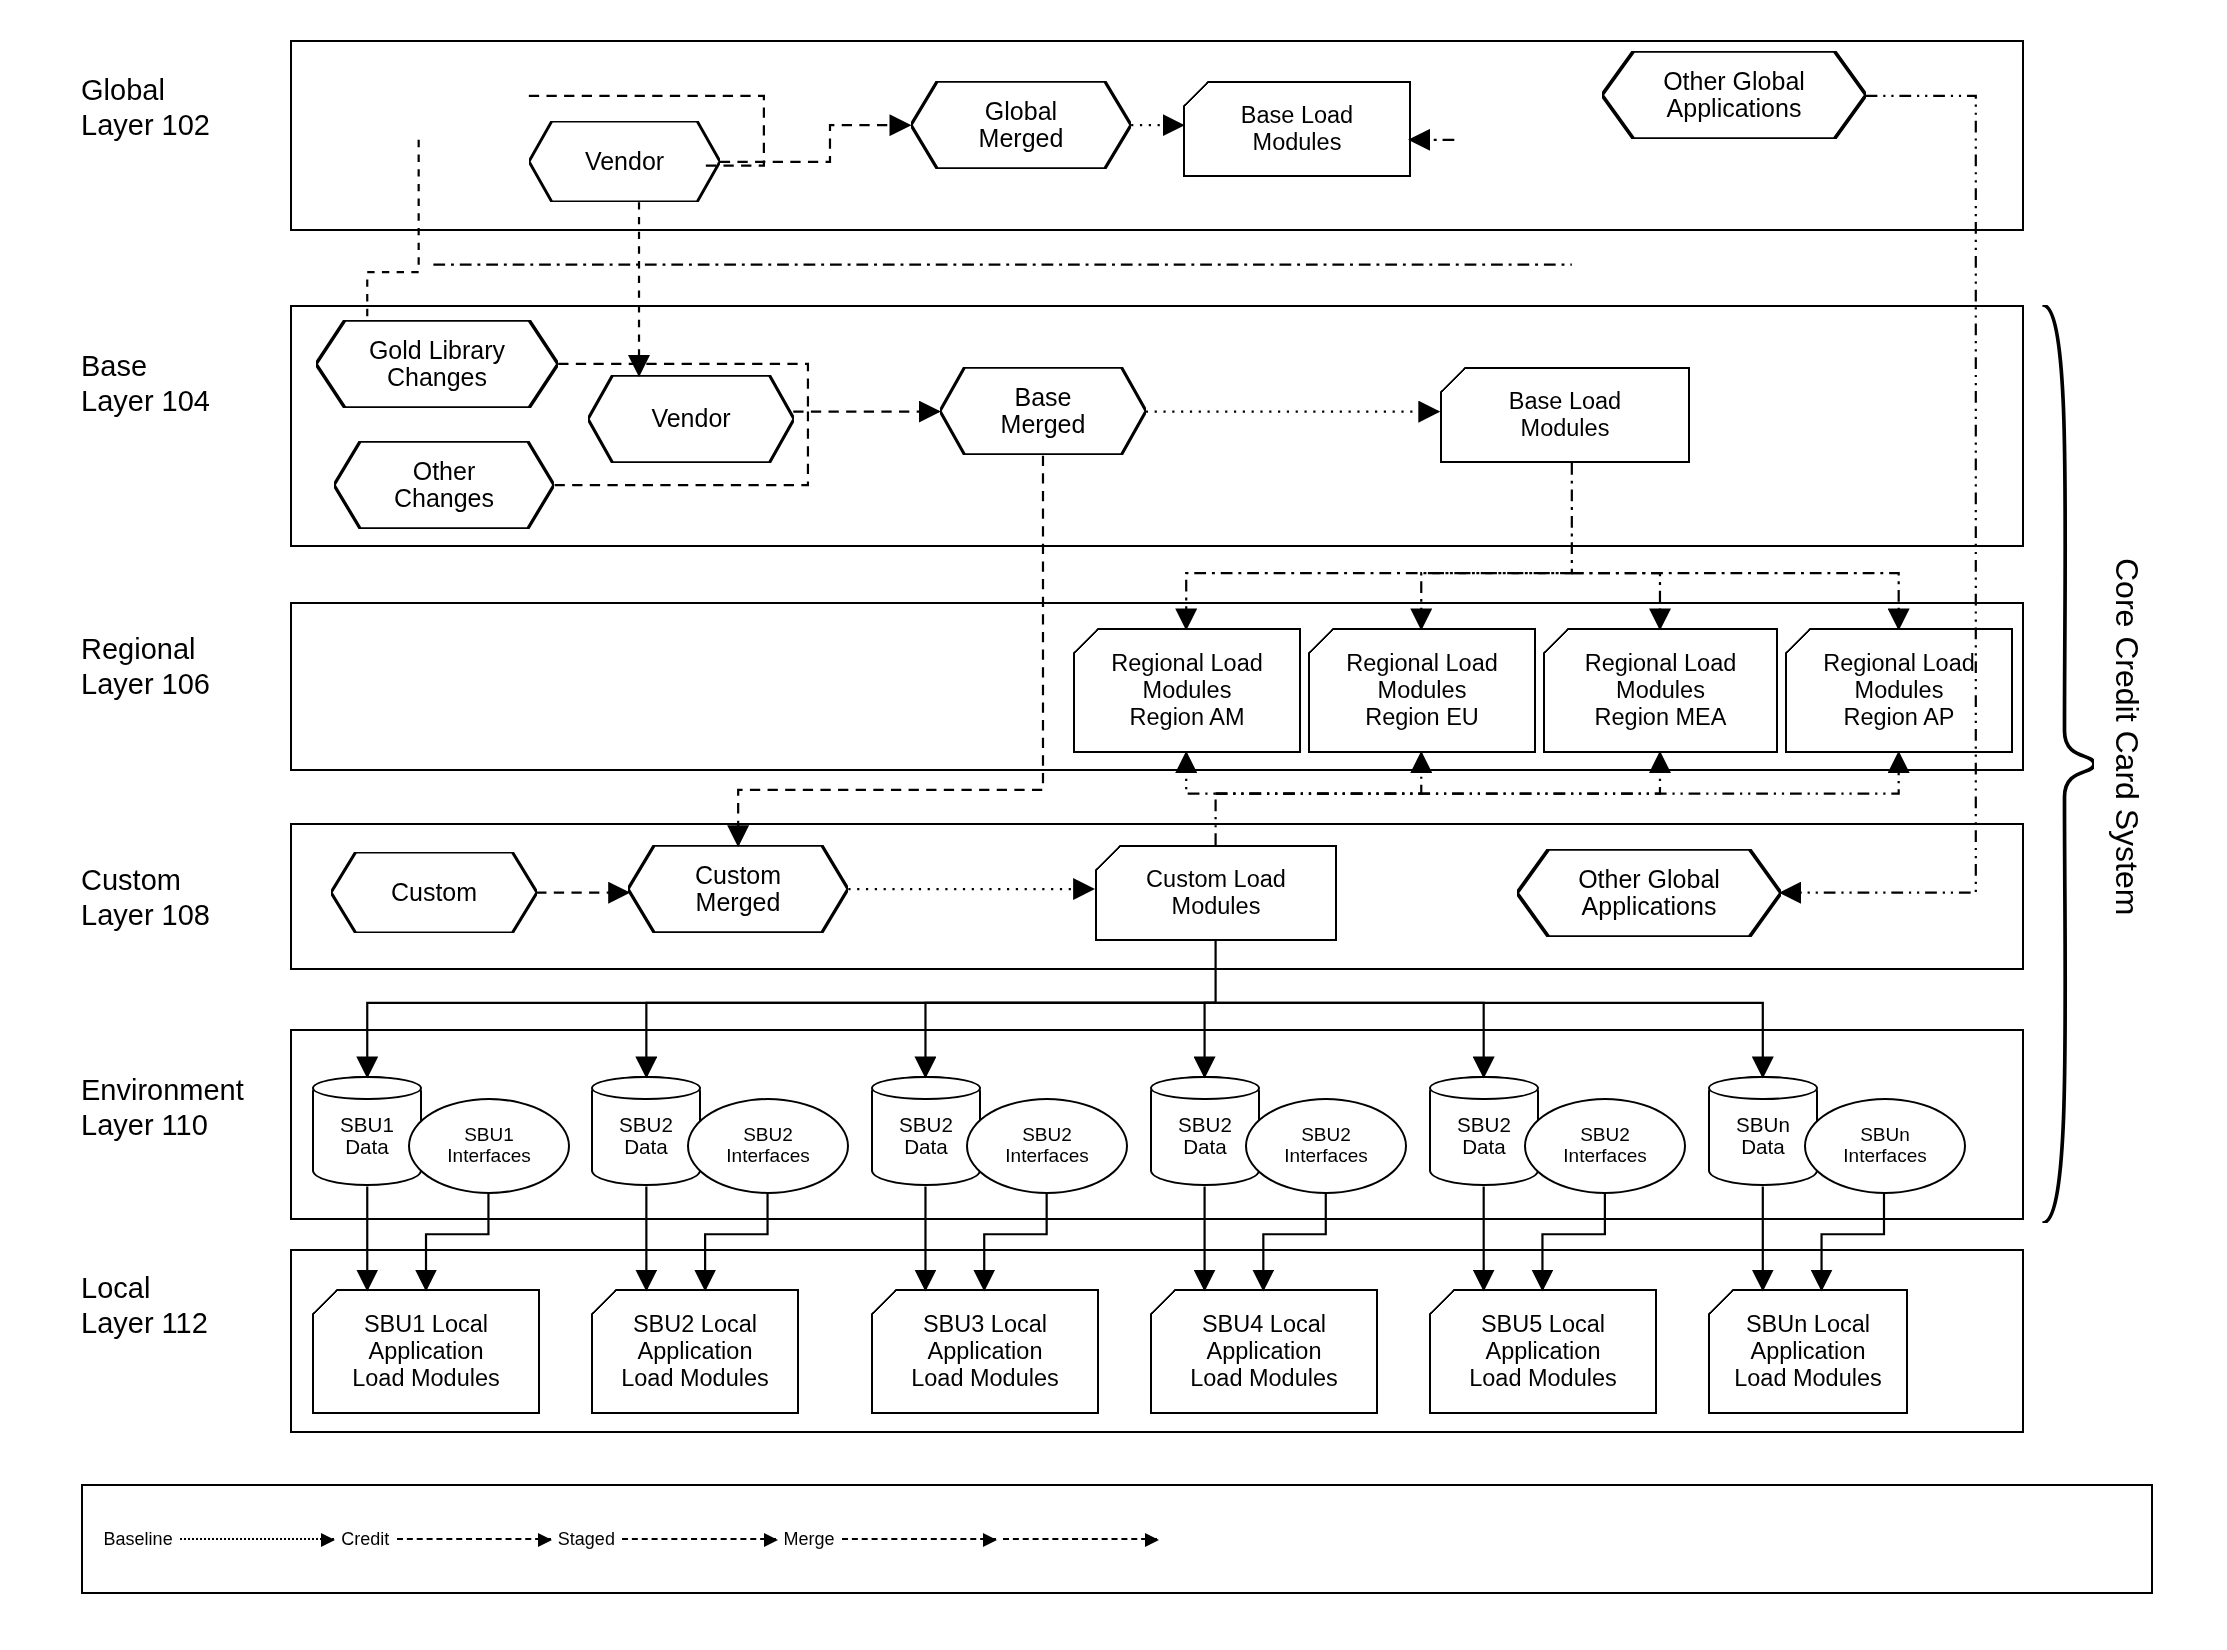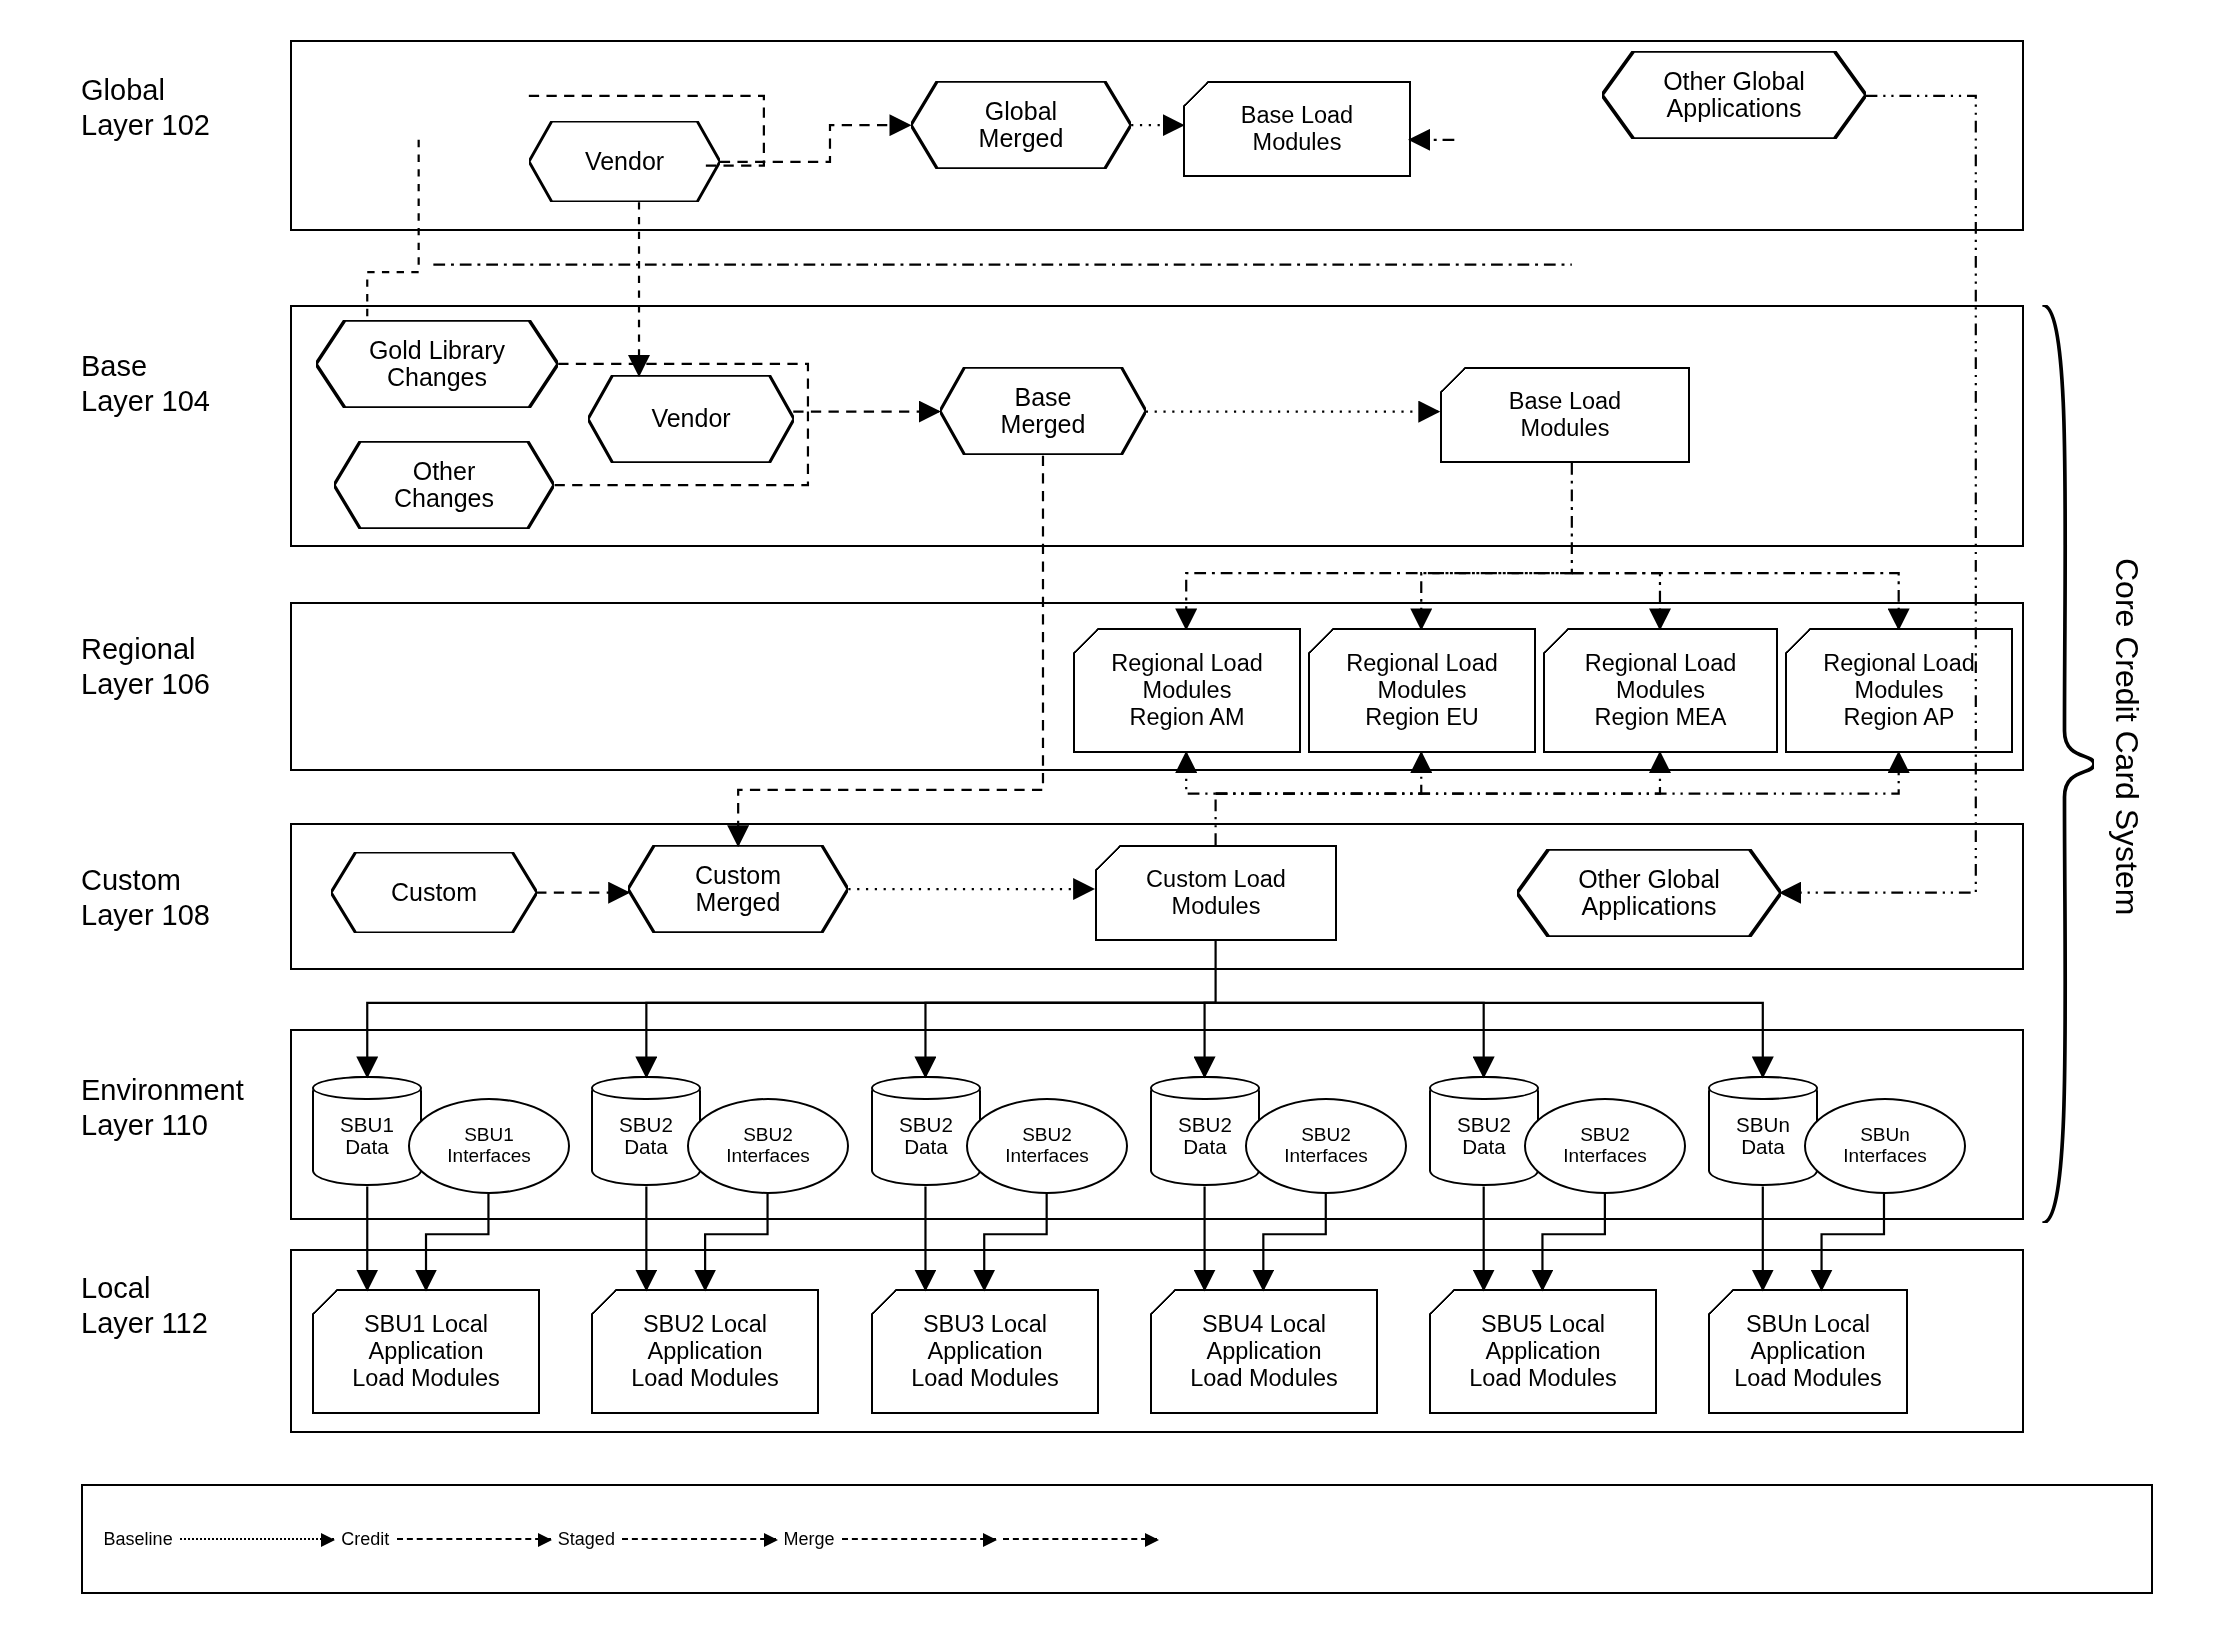--- a/index.html
+++ b/index.html
@@ -337,21 +337,21 @@
   <div class="ellipse" style="left:1804px; top:1098px; width:162px; height:96px;">
       <span style="white-space:pre;">SBUn
 Interfaces</span>
     </div>
 
   <div class="module snip" style="left:312px;  top:1289px; width:228px; height:125px;">
       <span style="white-space:pre;">SBU1 Local
 Application
 Load Modules</span>
     </div>
-  <div class="module snip" style="left:591px;  top:1289px; width:228px; height:125px;">
+  <div class="module snip" style="left:591px;  top:1289px; width:208px; height:125px;">
       <span style="white-space:pre;">SBU2 Local
 Application
 Load Modules</span>
     </div>
   <div class="module snip" style="left:871px; top:1289px; width:228px; height:125px;">
       <span style="white-space:pre;">SBU3 Local
 Application
 Load Modules</span>
     </div>
   <div class="module snip" style="left:1150px; top:1289px; width:228px; height:125px;">

